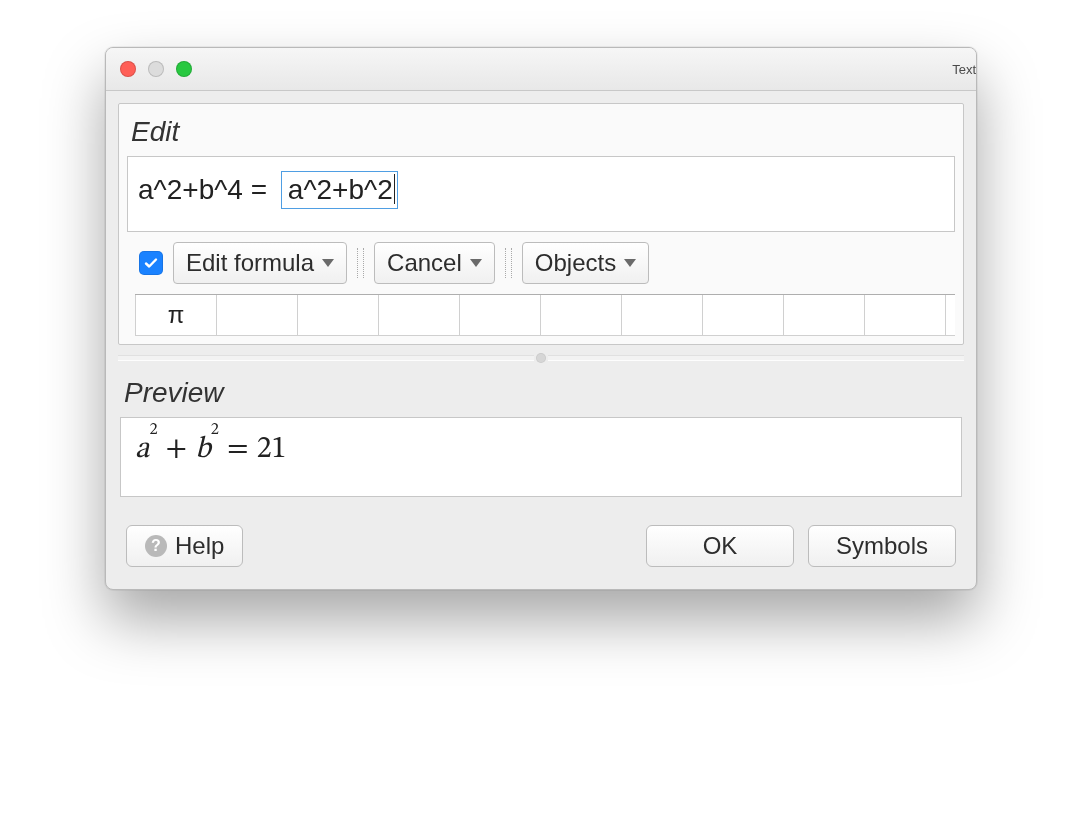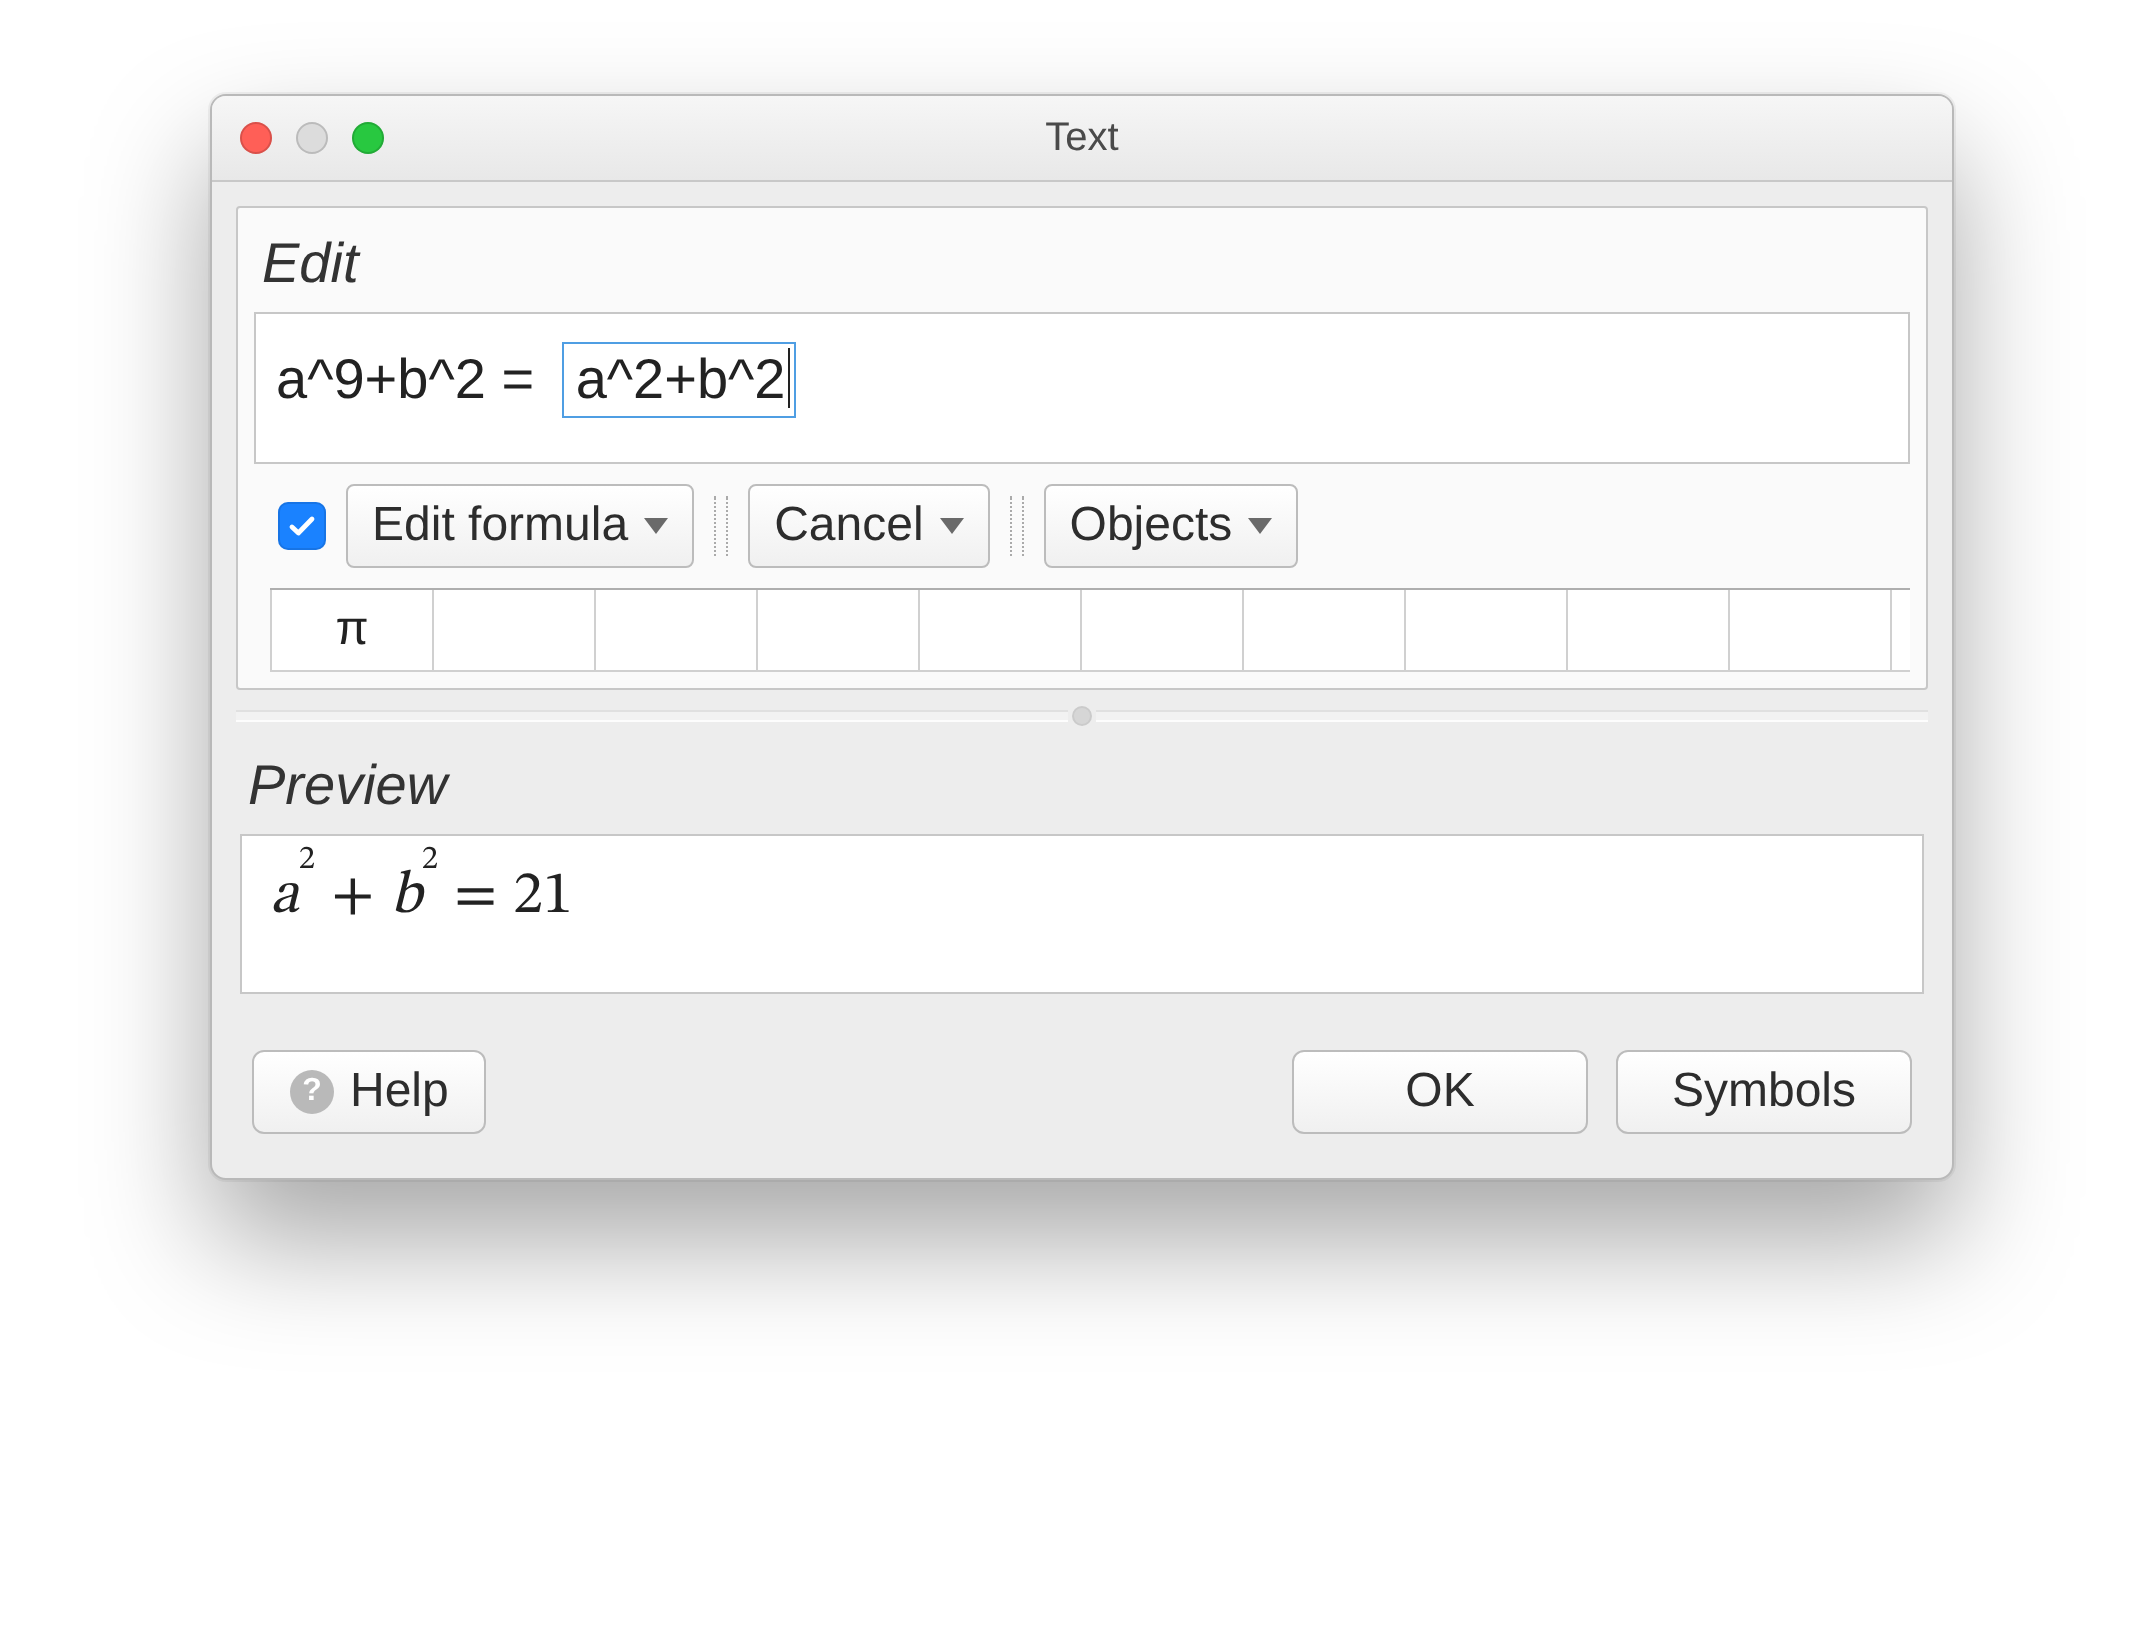--- a/index.html
+++ b/index.html
@@ -38,22 +38,22 @@
   .tl {
     width: 16px; height: 16px; border-radius: 50%;
     box-shadow: inset 0 0 0 1px rgba(0,0,0,0.15);
   }
   .tl.red    { background: #ff5f57; }
   .tl.yellow { background: #dcdcdc; }
   .tl.green  { background: #28c840; }
   .titletext {
     position: absolute;
     left: 0; right: 0;
-    text-align: center;
-    font-size: 20px;
+    text-align: right;
+    font-size: 13px;
     color: #4a4a4a;
     pointer-events: none;
   }
   .body {
     padding: 12px 12px 18px 12px;
   }
   .panel {
     background: #fafafa;
     border: 1px solid #c7c7c7;
     border-radius: 2px;
@@ -221,21 +221,21 @@
     </div>
     <div class="titletext">Text</div>
   </div>
 
   <div class="body">
 
     <div class="panel">
       <div class="section-label">Edit</div>
 
       <div class="edit-box">
-        <span class="edit-plain">a^9+b^2 = </span>
+        <span class="edit-plain">a^2+b^4 = </span>
         <span class="edit-field">
           <span>a^2+b^2</span>
           <span class="caret"></span>
         </span>
       </div>
 
       <div class="toolbar">
         <span class="checkbox">
           <svg viewBox="0 0 16 16">
             <path d="M3 8.5 L6.2 11.5 L13 4.5" stroke="#fff" stroke-width="2.4" fill="none" stroke-linecap="round" stroke-linejoin="round"></path>

